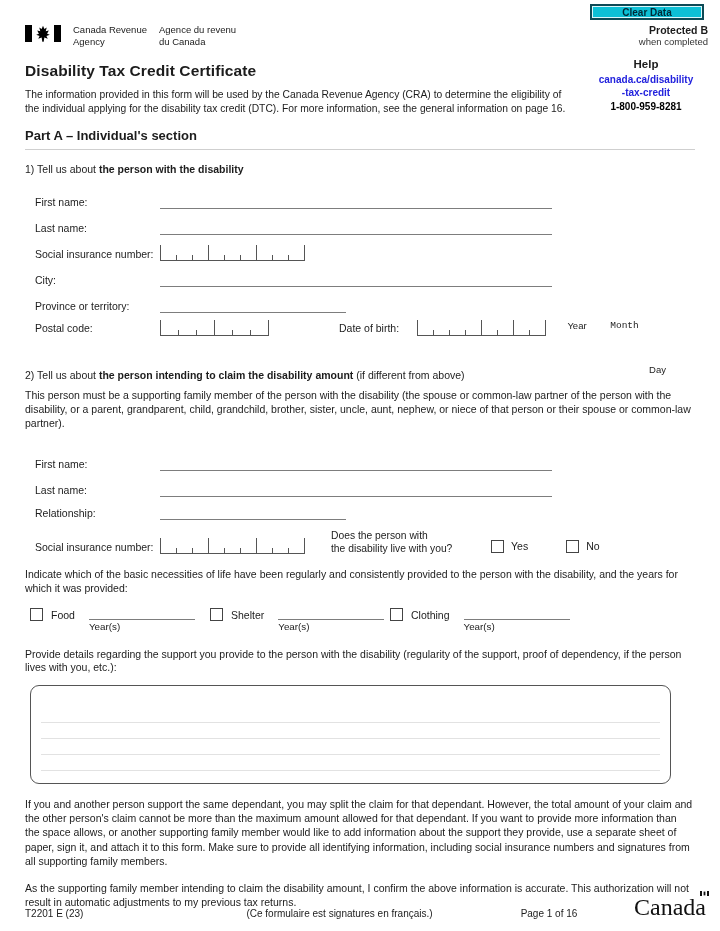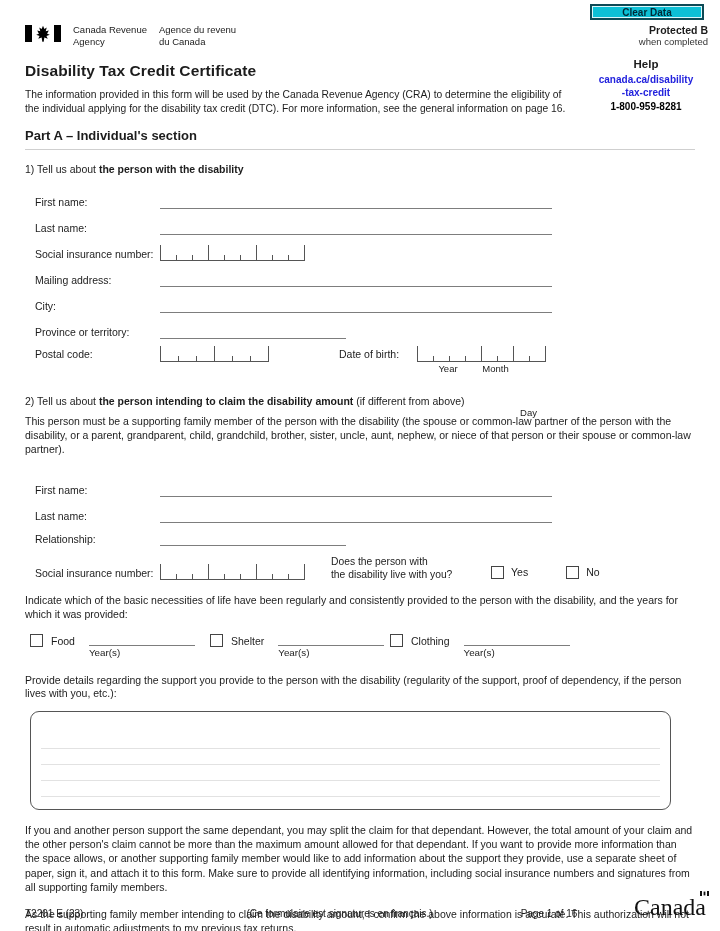--- a/index.html
+++ b/index.html
@@ -49,24 +49,24 @@
   .frow.first { margin-top: 8px; }
   .flabel { width: 125px; padding-bottom: 1px; }
   .fline { height: 15px; border-bottom: 1px solid #7d7d7d; }
   .w-long { width: 392px; }
   .w-short { width: 186px; }
   
   .comb { display: inline-flex; align-items: flex-end; height: 15px; border-bottom: 1px solid #555; }
   .comb-cell { display: inline-block; }
   .comb-tick { display: inline-block; width: 1px; background: #555; height: 5px; }
   .comb-tick.tall { height: 15px; }
-  .dob-wrap { display: inline-flex; flex-direction: column; }
+  .dob-wrap { display: inline-flex; flex-direction: row; }
   .dob-labels { display: flex; font-size: 9.5px; color: #222; margin-top: 1px; }
   .dob-labels span { text-align: center; }
-  .dob-y { width: 62px; } .dob-m { width: 33px; } .dob-d { width: 33px; margin-top: 44px; }
+  .dob-y { width: 62px; } .dob-m { width: 33px; font-family: Liberation Mono, monospace; } .dob-d { width: 33px; margin-top: 44px; }
   .dob-label-cell { margin-left: 70px; width: 78px; padding-bottom: 1px; }
   
   .checkbox { display: inline-block; width: 13px; height: 13px; border: 1px solid #444; background: #fff; flex: none; }
   .live-row { display: flex; align-items: flex-end; margin: 6px 0 0 35px; height: 30px; }
   .live-q { margin-left: 26px; width: 152px; font-size: 10.3px; line-height: 1.25; padding-bottom: 0; }
   .yn { display: flex; align-items: center; gap: 7px; margin-left: 8px; padding-bottom: 3px; }
   .yn + .yn { margin-left: 38px; }
   
   .nec-intro { margin: 12px 28px 0 25px; line-height: 1.32; }
   .nec-row { display: flex; margin: 12px 25px 0 30px; }
@@ -172,24 +172,20 @@
         <span class="comb-tick"></span>
         <span class="comb-cell" style="width: 15px;"></span>
         <span class="comb-tick tall"></span>
         <span class="comb-cell" style="width: 15px;"></span>
         <span class="comb-tick"></span>
         <span class="comb-cell" style="width: 15px;"></span>
         <span class="comb-tick"></span>
         <span class="comb-cell" style="width: 15px;"></span>
         <span class="comb-tick tall"></span>
       </span>
-  </div>
-  <div class="frow">
-    <span class="flabel">Mailing address:</span>
-    <span class="fline w-long"></span>
   </div>
   <div class="frow">
     <span class="flabel">City:</span>
     <span class="fline w-long"></span>
   </div>
   <div class="frow">
     <span class="flabel">Province or territory:</span>
     <span class="fline w-short"></span>
   </div>
   <div class="frow" style="height:34px; align-items:flex-start; margin-top:6px;">

